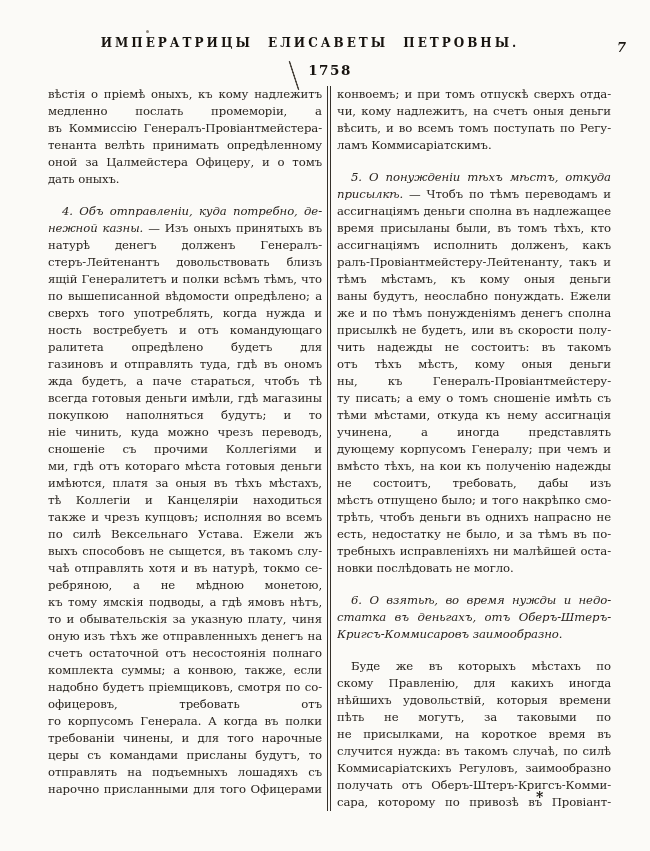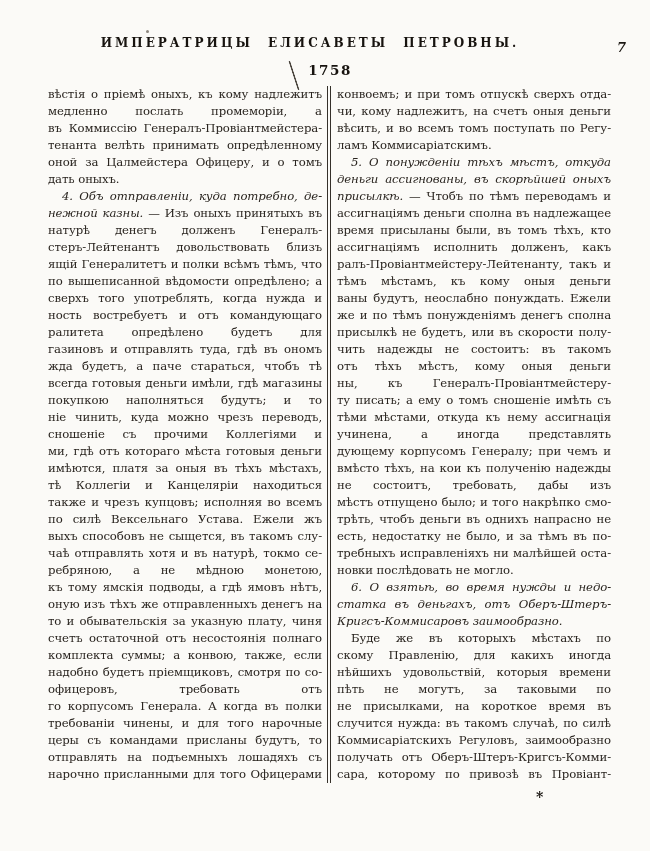--- a/index.html
+++ b/index.html
@@ -29,21 +29,21 @@
   .divider{
     align-self:stretch;width:2px;
     border-left:1.4px solid #35302a;border-right:1.4px solid #35302a;
     margin:0 6px 0 5px;
   }
   .line{
     height:17px;line-height:17px;font-size:11.7px;letter-spacing:-0.1px;
     overflow:hidden;text-align:left;
   }
   .just{text-align:justify;text-align-last:justify;}
-  .ind{text-indent:14px;}
+  .ind{text-indent:14px;margin-top:15px;}
   .it{font-style:italic;text-align:right;}
   .footmark{
     position:absolute;left:536px;top:789px;
     font-size:14px;font-weight:bold;color:#17130f;
   }
   .ink-mark{
     position:absolute;left:293px;top:60px;height:31px;width:0;
     border-left:2.5px solid #4a453e;border-radius:2px;
     transform:rotate(-18deg);
   }
@@ -90,40 +90,39 @@
       <div class="line just"><span>сношеніе съ прочими Коллегіями и Канцелярія-</span></div>
       <div class="line just"><span>ми, гдѣ отъ котораго мѣста готовыя деньги</span></div>
       <div class="line just"><span>имѣются, платя за оныя въ тѣхъ мѣстахъ, гдѣ</span></div>
       <div class="line just"><span>тѣ Коллегіи и Канцеляріи находиться будутъ,</span></div>
       <div class="line just"><span>также и чрезъ купцовъ; исполняя во всемъ томъ</span></div>
       <div class="line just"><span>по силѣ Вексельнаго Устава. Ежели жъ тако-</span></div>
       <div class="line just"><span>выхъ способовъ не сыщется, въ такомъ слу-</span></div>
       <div class="line just"><span>чаѣ отправлять хотя и въ натурѣ, токмо се-</span></div>
       <div class="line just"><span>ребряною, а не мѣдною монетою, употребляя</span></div>
       <div class="line just"><span>къ тому ямскія подводы, а гдѣ ямовъ нѣтъ,</span></div>
+      <div class="line just"><span>то и обывательскія за указную плату, чиня</span></div>
       <div class="line just"><span>оную изъ тѣхъ же отправленныхъ денегъ на</span></div>
-      <div class="line just"><span>то и обывательскія за указную плату, чиня</span></div>
       <div class="line just"><span>счетъ остаточной отъ несостоянія полнаго</span></div>
       <div class="line just"><span>комплекта суммы; а конвою, также, если</span></div>
       <div class="line just"><span>надобно будетъ пріемщиковъ, смотря по со-</span></div>
       <div class="line just"><span>офицеровъ, требовать отъ Главнокомандующа-</span></div>
       <div class="line just"><span>го корпусомъ Генерала. А когда въ полки</span></div>
       <div class="line just"><span>требованіи чинены, и для того нарочные Офи-</span></div>
       <div class="line just"><span>церы съ командами присланы будутъ, то оныя</span></div>
       <div class="line just"><span>отправлять на подъемныхъ лошадяхъ съ тѣми</span></div>
       <div class="line just"><span>нарочно присланными для того Офицерами и</span></div>
     </div>
   <div class="divider"></div>
   <div class="col" id="col-right">
       <div class="line just"><span>конвоемъ; и при томъ отпускѣ сверхъ отда-</span></div>
       <div class="line just"><span>чи, кому надлежитъ, на счетъ оныя деньги и</span></div>
       <div class="line just"><span>вѣсить, и во всемъ томъ поступать по Регу-</span></div>
       <div class="line"><span>ламъ Коммисаріатскимъ.</span></div>
       <div class="line just ind"><span class="it">5. О понужденіи тѣхъ мѣстъ, откуда</span></div>
-      <div class="line just"><span class="it">деньги ассигнованы, въ скорѣйшей оныхъ</span></div>
       <div class="line just"><span class="it">присылкѣ.</span><span> — Чтобъ по тѣмъ переводамъ и</span></div>
       <div class="line just"><span>ассигнаціямъ деньги сполна въ надлежащее</span></div>
       <div class="line just"><span>время присыланы были, въ томъ тѣхъ, кто по</span></div>
       <div class="line just"><span>ассигнаціямъ исполнить долженъ, какъ Гене-</span></div>
       <div class="line just"><span>ралъ-Провіантмейстеру-Лейтенанту, такъ и</span></div>
       <div class="line just"><span>тѣмъ мѣстамъ, къ кому оныя деньги ассигно-</span></div>
       <div class="line just"><span>ваны будутъ, неослабно понуждать. Ежели</span></div>
       <div class="line just"><span>же и по тѣмъ понужденіямъ денегъ сполна въ</span></div>
       <div class="line just"><span>присылкѣ не будетъ, или въ скорости полу-</span></div>
       <div class="line just"><span>чить надежды не состоитъ: въ такомъ случаѣ</span></div>

